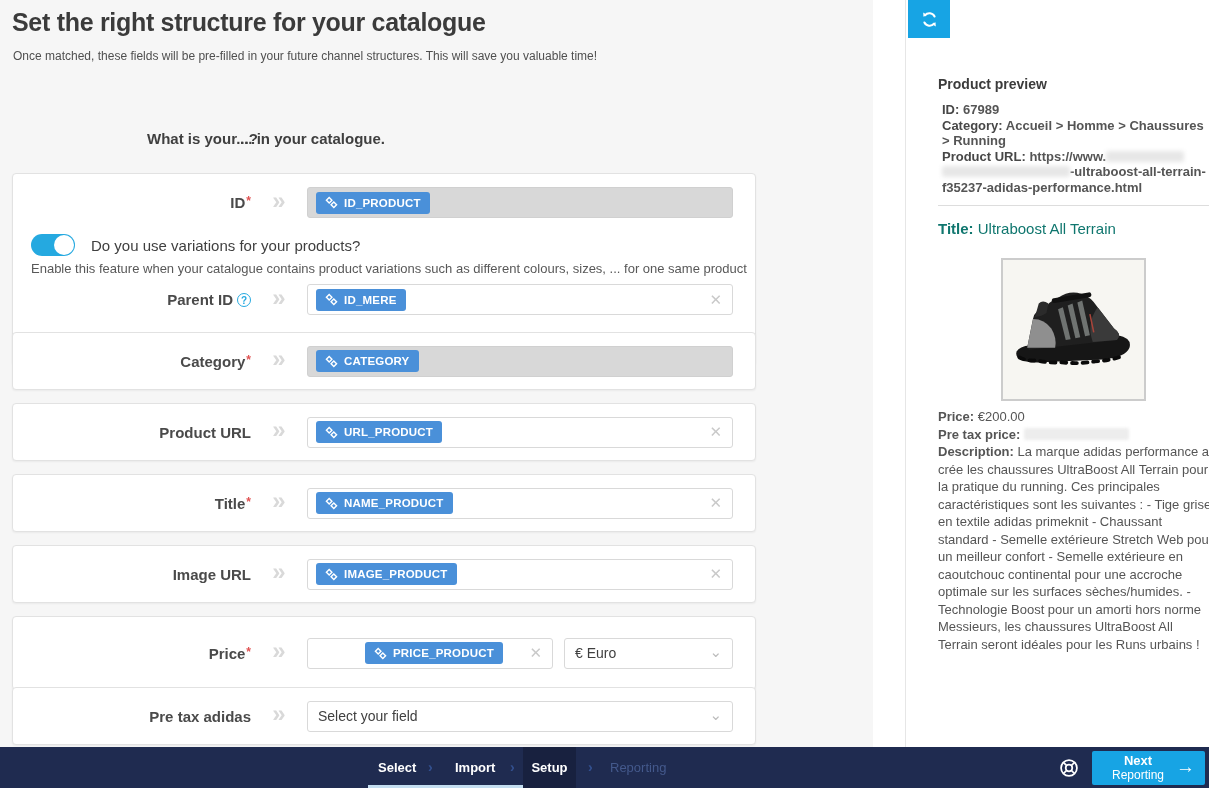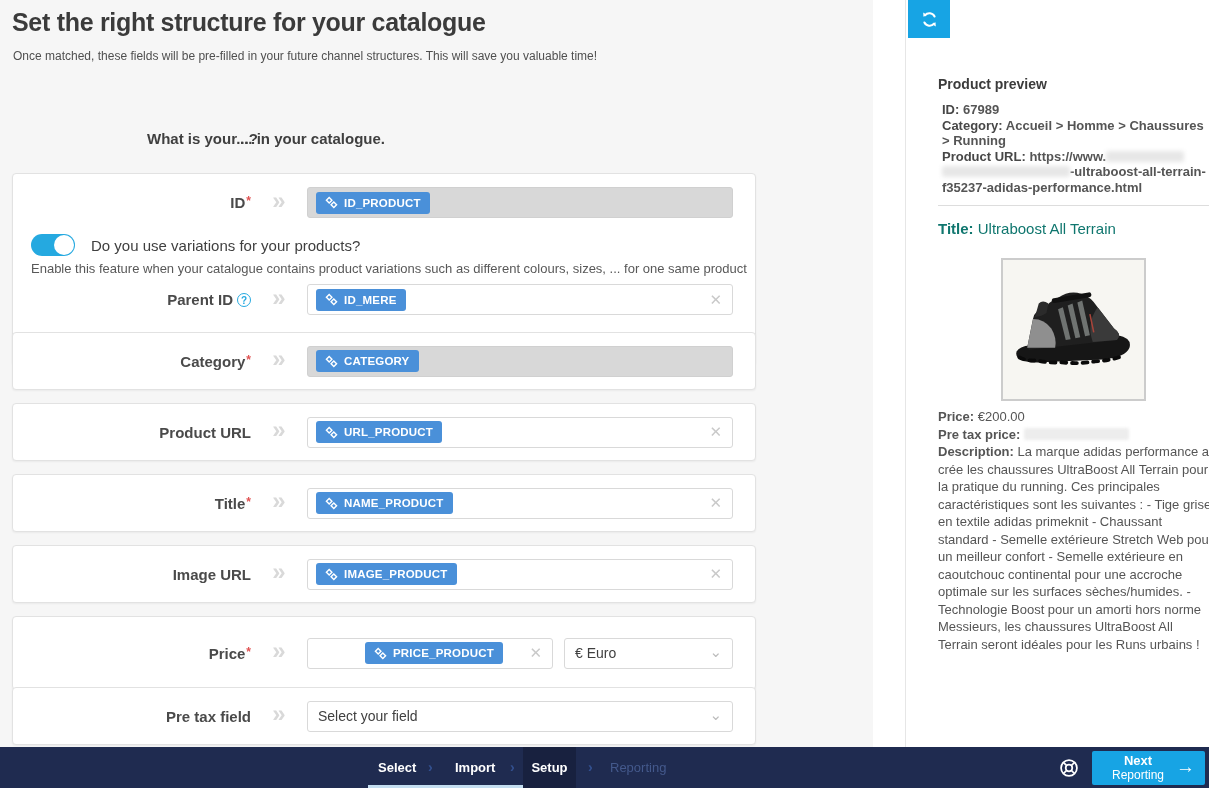--- a/index.html
+++ b/index.html
@@ -216,21 +216,21 @@
       </div>
       <div class="select-box currency-select">
         <span>€ Euro</span>
         <span class="dd">⌄</span>
       </div>
     </div>
   </div>
 
   <div class="card card7">
     <div class="row">
-      <div class="row-label"><span>Pre tax field</span></div>
+      <div class="row-label"><span>Pre tax adidas</span></div>
       <div class="row-chev">»</div>
       <div class="select-box field-select">
         <span>Select your field</span>
         <span class="dd">⌄</span>
       </div>
     </div>
   </div>
 </div>
 
 <aside class="preview-panel">

